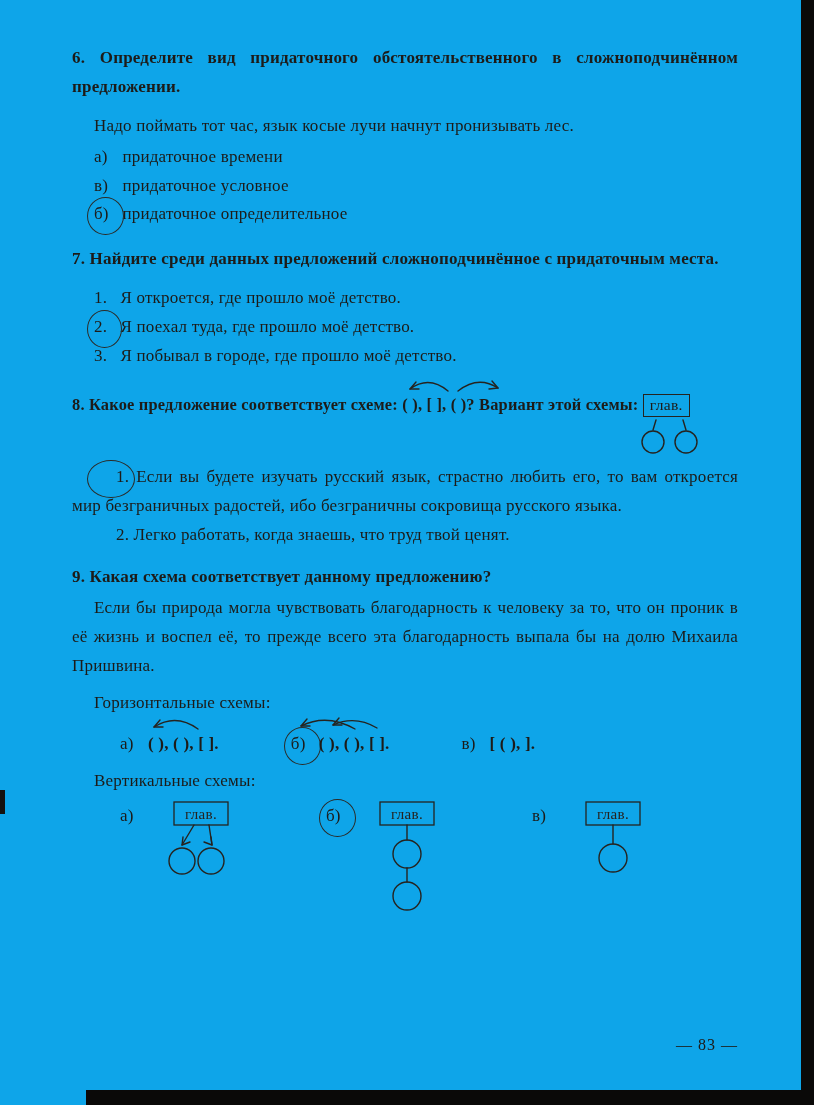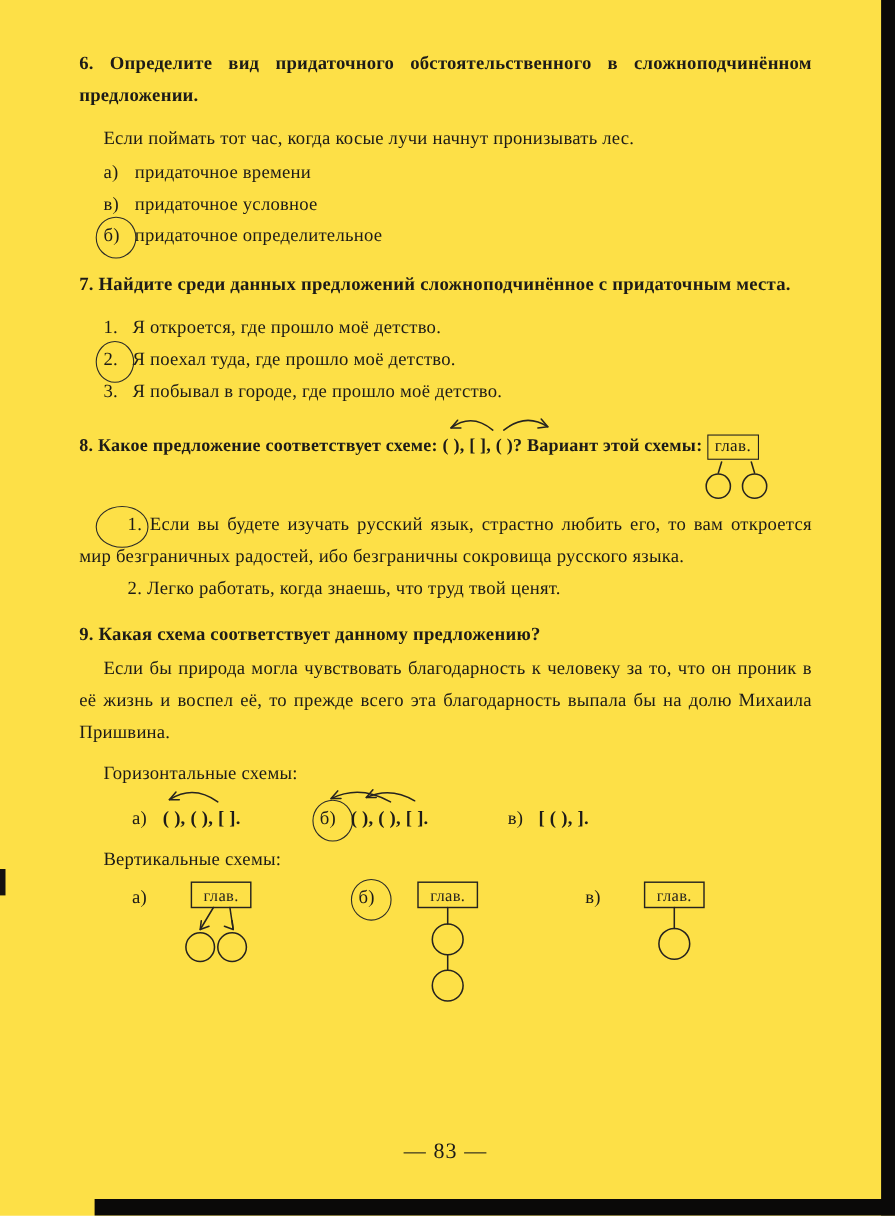--- a/index.html
+++ b/index.html
@@ -1,17 +1,17 @@
 <!DOCTYPE html>
 <html><head>
 <meta charset="utf-8">
 <style>
   html,body{margin:0;padding:0;}
   body{width:814px;height:1105px;position:relative;overflow:hidden;background:#ffffff;}
-  .page{position:absolute;inset:0;background:#fde047;font-family:"Liberation Serif",serif;color:#1d1b18;}
+  .page{position:absolute;inset:0;background:#0ea5e9;font-family:"Liberation Serif",serif;color:#1d1b18;}
   .content{position:absolute;left:72px;top:44px;width:666px;font-size:17px;line-height:1.7;letter-spacing:0.2px;}
   p{margin:0;}
   .q-title{font-weight:bold;text-align:justify;}
   .indent{text-indent:22px;}
   .just{text-align:justify;}
   .opts{list-style:none;margin:2px 0 0;padding:0 0 0 22px;}
   .opts li{margin:0;}
   .opt-label{display:inline-block;min-width:24px;}
   .item-label{display:inline-block;min-width:22px;}
   .circled{display:inline-block;position:relative;}
@@ -42,35 +42,35 @@
   .h-a{margin-left:48px;}
   .h-b{margin-left:72px;}
   .h-v{margin-left:72px;}
   .h-opt .opt-label{margin-right:4px;}
   .v-row{display:flex;align-items:flex-start;margin-top:4px;}
   .v-opt{display:flex;align-items:flex-start;}
   .v-a{margin-left:48px;}
   .v-b{margin-left:78px;}
   .v-v{margin-left:78px;}
   .v-opt .opt-label{margin-top:2px;margin-right:4px;}
-  .page-number{position:absolute;left:72px;top:1036px;width:666px;text-align:center;font-size:20px;letter-spacing:1px;}
+  .page-number{position:absolute;left:72px;top:1036px;width:666px;text-align:right;font-size:16px;letter-spacing:1px;}
   
   .scan-bar-right{position:absolute;right:0;top:0;width:13px;height:1105px;background:#0a0908;}
   .scan-bar-bottom{position:absolute;left:86px;right:0;bottom:0;height:15px;background:#0a0908;}
   .scan-tick-left{position:absolute;left:0;top:790px;width:5px;height:24px;background:#141210;}
 </style>
 </head>
 <body>
 
 <div class="page">
   <div class="content">
 
     <section class="sec-q6">
       <p class="q-title mb10">6. Определите вид придаточного обстоятельственного в сложноподчинённом предложении.</p>
-      <p class="indent">Если поймать тот час, когда косые лучи начнут пронизывать лес.</p>
+      <p class="indent">Надо поймать тот час, язык косые лучи начнут пронизывать лес.</p>
       <ul class="opts">
         <li>
           <span class="opt-label">а)</span>
           <span>придаточное времени</span>
         </li>
         <li>
           <span class="opt-label">в)</span>
           <span>придаточное условное</span>
         </li>
         <li>

